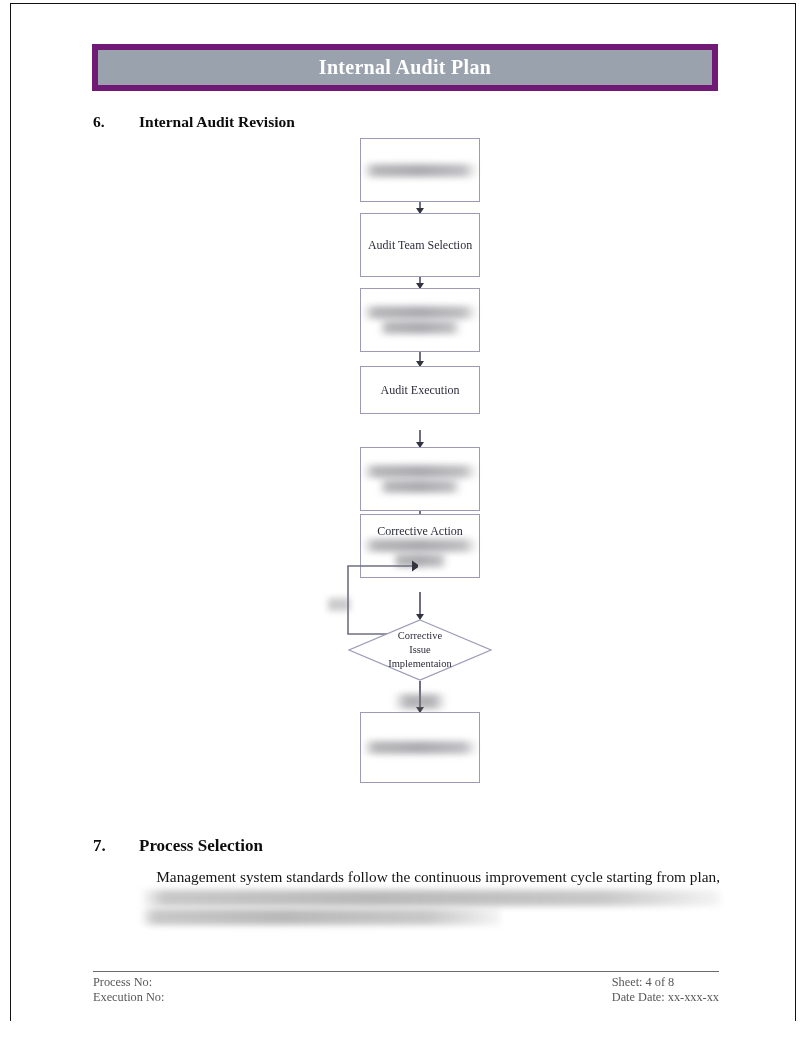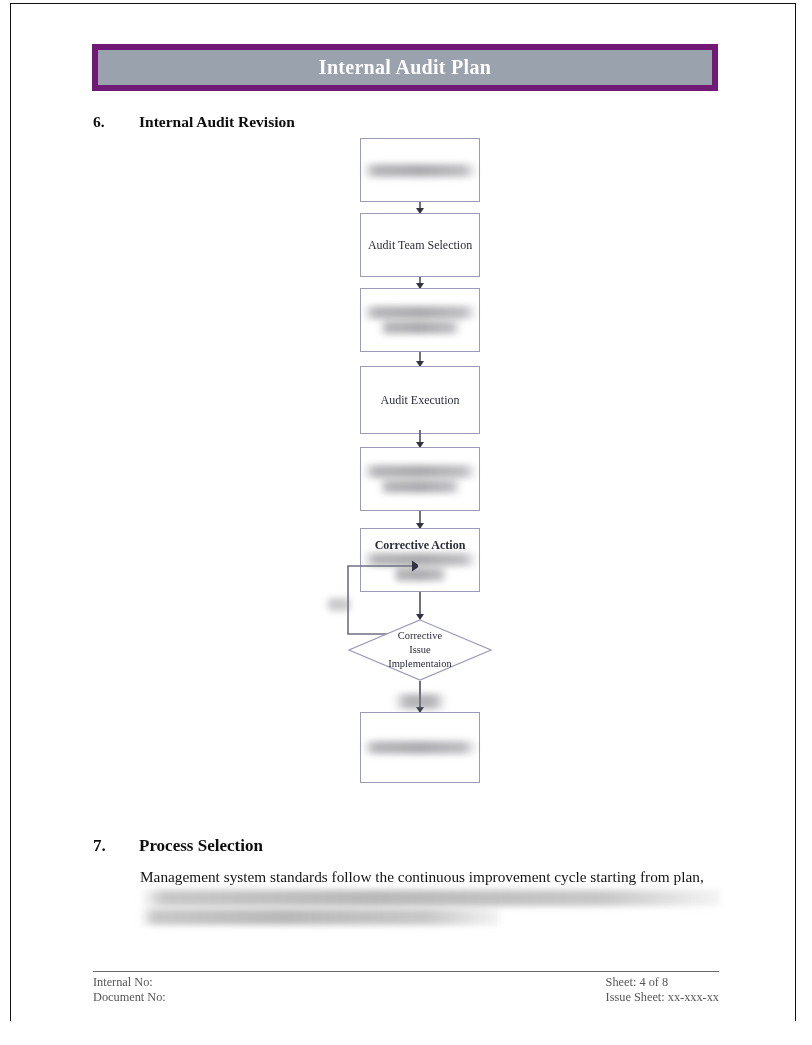--- a/index.html
+++ b/index.html
@@ -74,20 +74,21 @@
 
   
   #para-block {
     position: absolute;
     left: 140px;
     top: 866px;
     width: 580px;
     font-size: 15.3px;
     line-height: 21px;
     color: #141414;
+    text-align: right;
   }
   .blur-line {
     display: block;
     height: 16px;
     margin-top: 3px;
     border-radius: 2px;
     background: linear-gradient(90deg,
         rgba(150,150,150,0.00) 0%,
         rgba(135,135,135,0.46) 4%,
         rgba(120,120,120,0.52) 40%,
@@ -265,32 +266,32 @@
       <span class="fc-label">Audit Team Selection</span>
     </div>
     <div class="fc-arrow" style="top:139px; height:11px;"></div>
 
     <div class="fc-box" style="top:150px; height:64px;">
       <span class="fc-blur w96"></span>
       <span class="fc-blur w70"></span>
     </div>
     <div class="fc-arrow" style="top:214px; height:14px;"></div>
 
-    <div class="fc-box" style="top:228px; height:68px;">
+    <div class="fc-box" style="top:228px; height:48px;">
       <span class="fc-label">Audit Execution</span>
     </div>
     <div class="fc-arrow" style="top:292px; height:17px;"></div>
 
     <div class="fc-box" style="top:309px; height:64px;">
       <span class="fc-blur w96"></span>
       <span class="fc-blur w70"></span>
     </div>
     <div class="fc-arrow" style="top:373px; height:17px;"></div>
 
-    <div class="fc-box" style="top:390px; height:64px;font-weight:bold;">
+    <div class="fc-box" style="top:376px; height:64px;">
       <span class="fc-label">Corrective Action</span>
       <span class="fc-blur w96"></span>
       <span class="fc-blur w45"></span>
     </div>
     <div class="fc-arrow" style="top:454px; height:27px;"></div>
 
     <div id="fc-loop">
       <svg width="86" height="98" viewBox="0 0 86 98">
         <path d="M 86 78 L 16 78 L 16 10 L 80 10" fill="none" stroke="#6f6f82" stroke-width="1.6"></path>
         <polygon points="80,4.6 88,10 80,15.4" fill="#33333f"></polygon>
@@ -325,22 +326,22 @@
 
   <div id="para-block">
     <span>Management system standards follow the continuous improvement cycle starting from plan,</span>
     <span class="blur-line"></span>
     <span class="blur-line short"></span>
   </div>
 
   <div id="footer-rule"></div>
   <div id="footer">
     <div class="fcol-left">
-      <div>Internal No:</div>
-      <div>Document No:</div>
+      <div>Process No:</div>
+      <div>Execution No:</div>
     </div>
     <div class="fcol-right">
       <div>Sheet: 4 of 8</div>
-      <div>Issue Sheet: xx-xxx-xx</div>
+      <div>Date Date: xx-xxx-xx</div>
     </div>
   </div>
 
 </div>
 
 </body></html>

